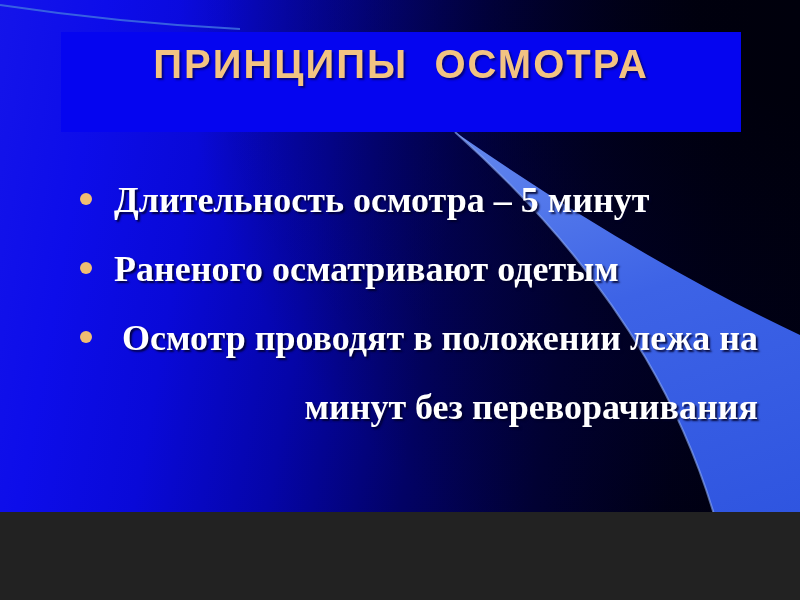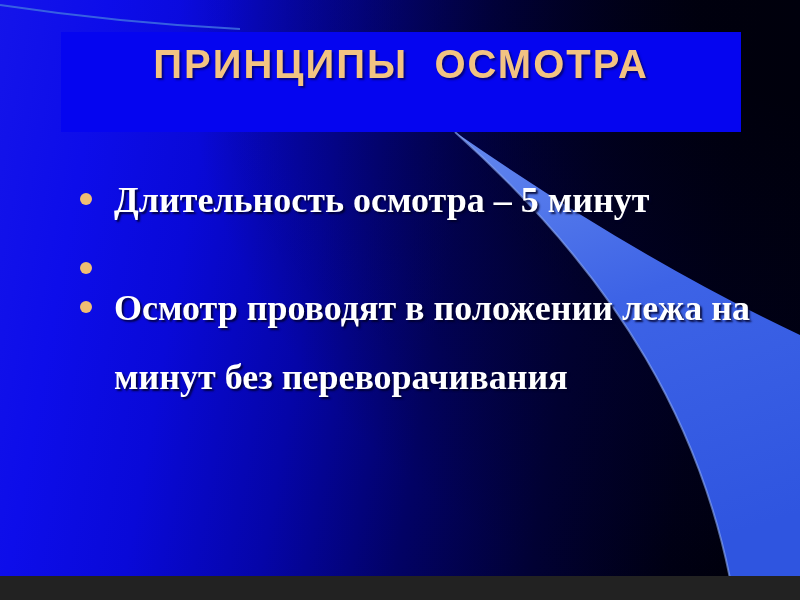--- a/index.html
+++ b/index.html
@@ -1,18 +1,18 @@
 <!DOCTYPE html>
 <html style="--banner: #0505f0; --title_text: #f2c382; --bullet_text: #ffffff; --bullet_dot: #f0be72; --swoosh_light: #6488ee; --swoosh_main: #3d63e6; --swoosh_deep: #2f55e0; --arc_line: #3e6ee0; --background_left: #1414ea; --background_right: #000000; --bottom_band: #000000;"><head>
 <meta charset="utf-8">
 <style>
   html, body { margin: 0; padding: 0; background: #222; }
   .slide {
     position: relative;
-    width: 800px; height: 576px;
+    width: 800px; height: 512px;
     overflow: hidden;
     font-family: "Liberation Sans", sans-serif;
     background:
       radial-gradient(circle 1000px at 100% 0%,
         rgba(0,0,12,0.95) 0%, rgba(0,0,12,0.9) 10%,
         rgba(1,1,40,0.45) 40%, rgba(0,0,20,0) 62%),
       linear-gradient(100deg,
         #1414ea 0%, #0d0dea 12%, #0909d8 25%, #0505a8 40%,
         #020265 55%, #010134 70%, #000012 85%, #000000 100%);
   }
@@ -58,20 +58,21 @@
     background: var(--bullet_dot, #f0be72);
   }
   .btext {
     font-family: "Liberation Serif", serif;
     font-weight: bold;
     font-size: 36px;
     line-height: 69px;
     max-width: 648px;
     color: var(--bullet_text, #ffffff);
     text-shadow: 2px 2px 2px rgba(0,0,40,0.85);
+    text-align: right;
   }
   .bottom-band {
     position: absolute;
     left: 0; top: 594px;
     width: 800px; height: 6px;
     background: #000000;
   }
 </style>
 </head>
 <body>
@@ -99,20 +100,21 @@
     <h1>ПРИНЦИПЫ  ОСМОТРА</h1>
   </div>
 
   <ul class="bullets">
     <li>
       <span class="dot"></span>
       <span class="btext">Длительность осмотра – 5 минут</span>
     </li>
     <li>
       <span class="dot"></span>
+      <span class="btext">Раненого осматривают одетым</span>
     </li>
     <li>
       <span class="dot"></span>
       <span class="btext">Осмотр проводят в положении лежа на минут без переворачивания</span>
     </li>
   </ul>
 
   <div class="bottom-band"></div>
 
 </div>

